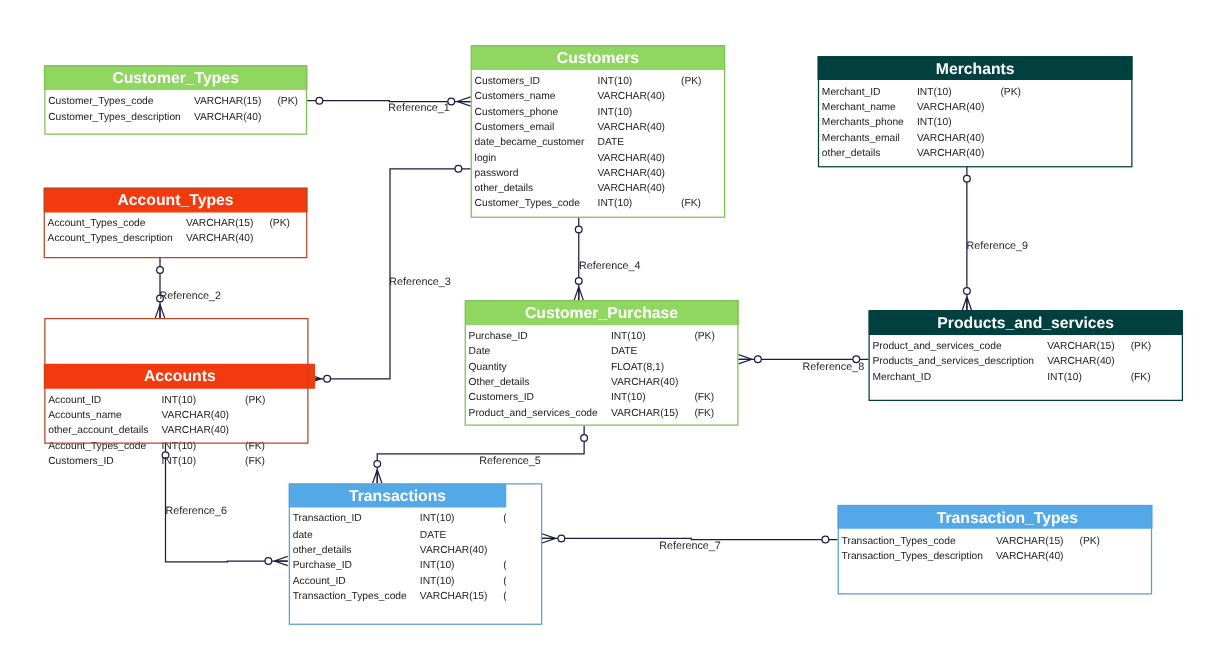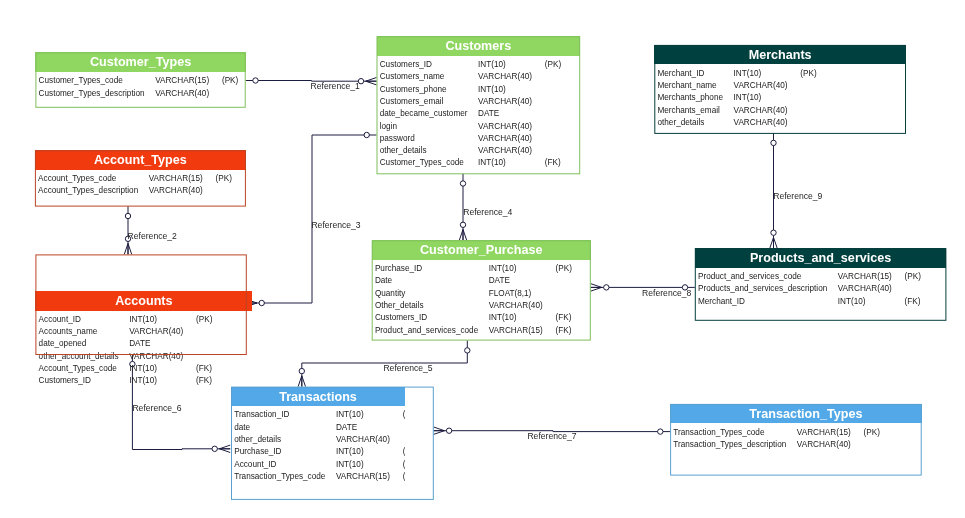--- a/index.html
+++ b/index.html
@@ -127,25 +127,20 @@
           <td class="fname">Account_ID</td>
           <td class="ftype">INT(10)</td>
           <td class="fkey">(PK)</td>
         </tr>
         <tr>
           <td class="fname">Accounts_name</td>
           <td class="ftype">VARCHAR(40)</td>
           <td class="fkey"></td>
         </tr>
         <tr>
-          <td class="fname">date_opened</td>
-          <td class="ftype">DATE</td>
-          <td class="fkey"></td>
-        </tr>
-        <tr>
           <td class="fname">other_account_details</td>
           <td class="ftype">VARCHAR(40)</td>
           <td class="fkey"></td>
         </tr>
         <tr>
           <td class="fname">Account_Types_code</td>
           <td class="ftype">INT(10)</td>
           <td class="fkey">(FK)</td>
         </tr>
         <tr>

